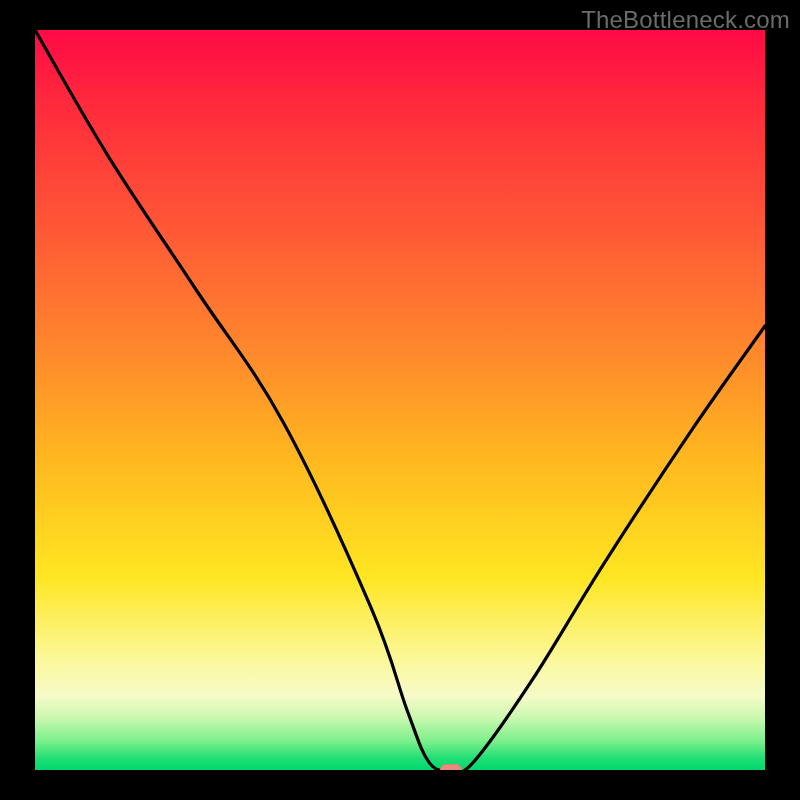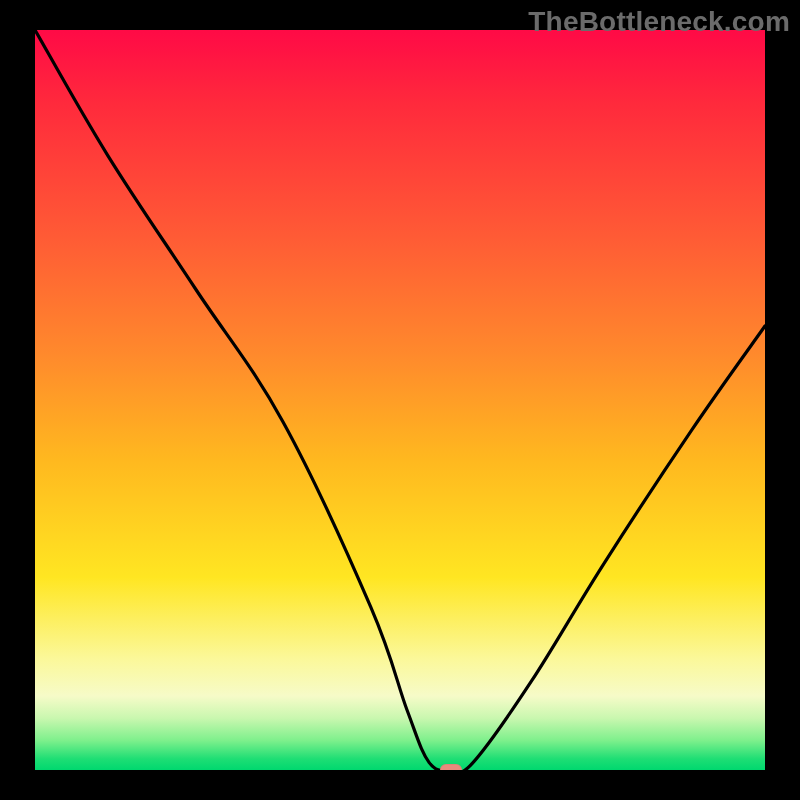--- a/index.html
+++ b/index.html
@@ -15,22 +15,22 @@
     position: relative;
     width: 800px;
     height: 800px;
     background: #000;
   }
   .watermark {
     position: absolute;
     top: 6px;
     right: 10px;
     color: #6b6b6b;
-    font-size: 28px;
-    font-weight: 700;
+    font-size: 24px;
+    font-weight: 400;
     letter-spacing: 0.2px;
     z-index: 5;
   }
   
   .plot-area {
     position: absolute;
     left: 35px;
     top: 30px;
     width: 730px;
     height: 740px;

